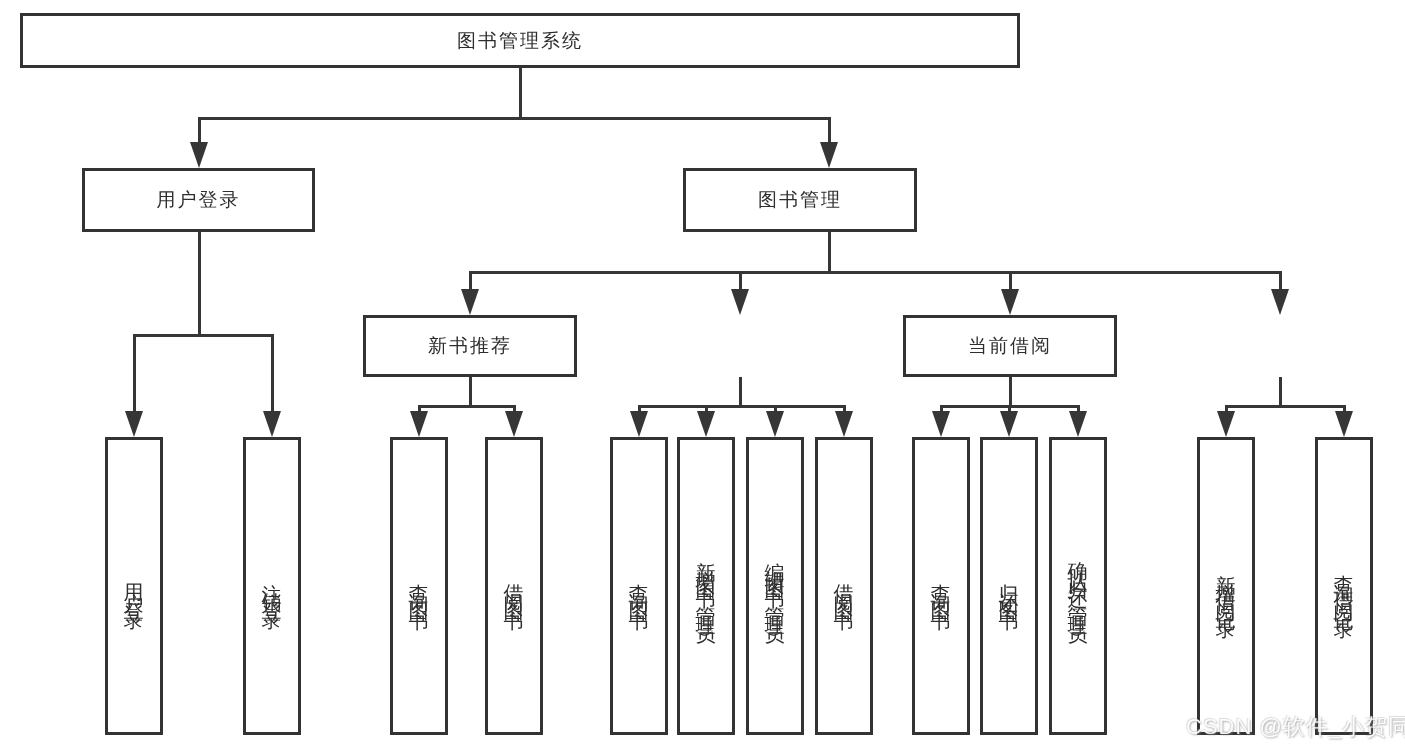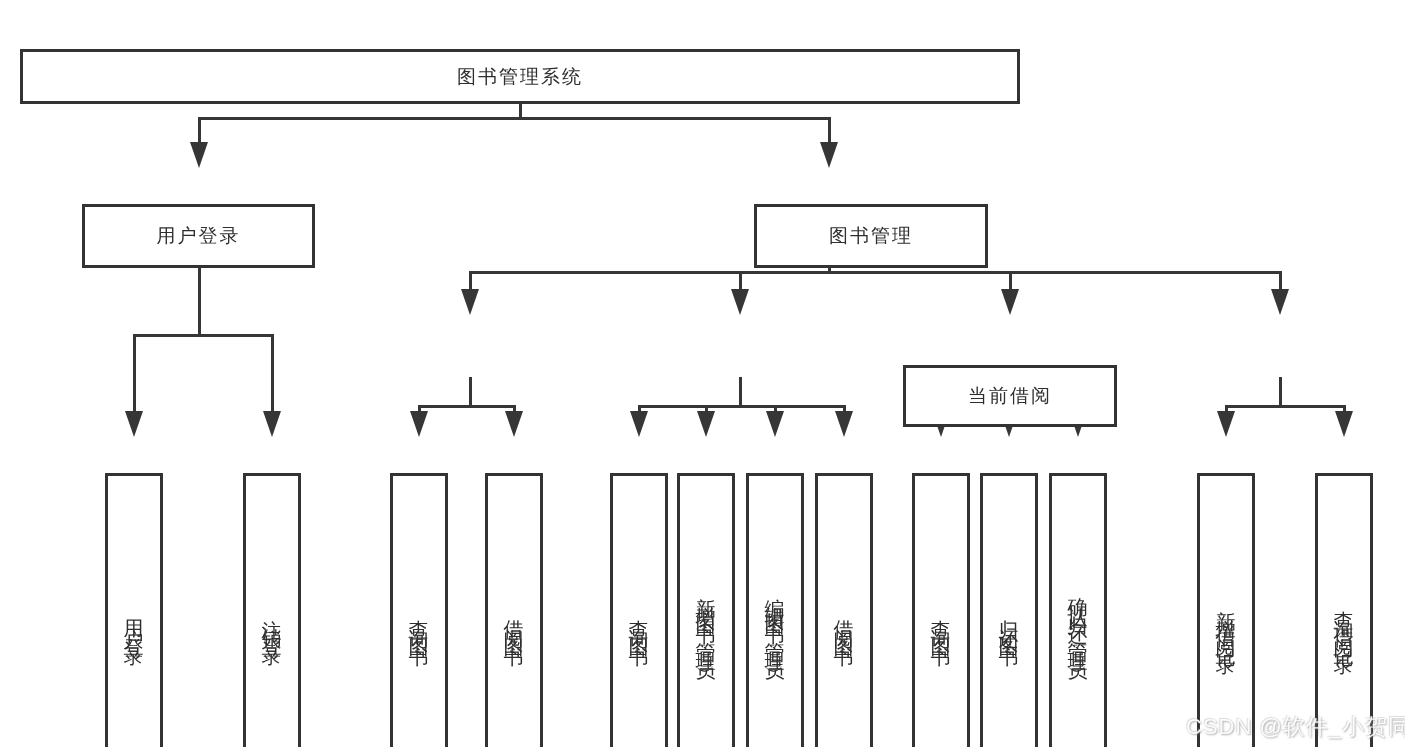--- a/index.html
+++ b/index.html
@@ -21,21 +21,20 @@
   }
   .box {
     position: absolute;
     background: var(--fill);
     border: 3px solid var(--border);
     display: flex;
     align-items: center;
     justify-content: center;
     color: var(--text);
     z-index: 2;
-    margin-top: 36px;
   }
   .box.h {
     font-size: 19px;
     letter-spacing: 2px;
     white-space: nowrap;
   }
   .box.v {
     top: 437px;
     width: 58px;
     height: 298px;
@@ -72,23 +71,24 @@
   }
 </style>
 </head>
 <body>
 
 <div class="canvas">
 
   <div class="box h" style="left:20px;top:13px;width:1000px;height:55px">图书管理系统</div>
 
   <div class="box h" style="left:82px;top:168px;width:233px;height:64px">用户登录</div>
-  <div class="box h" style="left:754px;top:168px;width:234px;height:64px">图书管理</div>
+  <div class="box h" style="left:683px;top:168px;width:234px;height:64px">图书管理</div>
 
-  <div class="box h" style="left:903px;top:329px;width:214px;height:62px">当前借阅</div>
+  <div class="box h" style="left:363px;top:315px;width:214px;height:62px">新书推荐</div>
+  <div class="box h" style="left:903px;top:315px;width:214px;height:62px">当前借阅</div>
 
   <div class="box v" style="left:105px">用户登录</div>
   <div class="box v" style="left:243px">注销登录</div>
   <div class="box v" style="left:390px">查询图书</div>
   <div class="box v" style="left:485px">借阅图书</div>
   <div class="box v" style="left:610px">查询图书</div>
   <div class="box v" style="left:677px">新增图书（管理员）</div>
   <div class="box v" style="left:746px">编辑图书（管理员）</div>
   <div class="box v" style="left:815px">借阅图书</div>
   <div class="box v" style="left:912px">查询图书</div>

